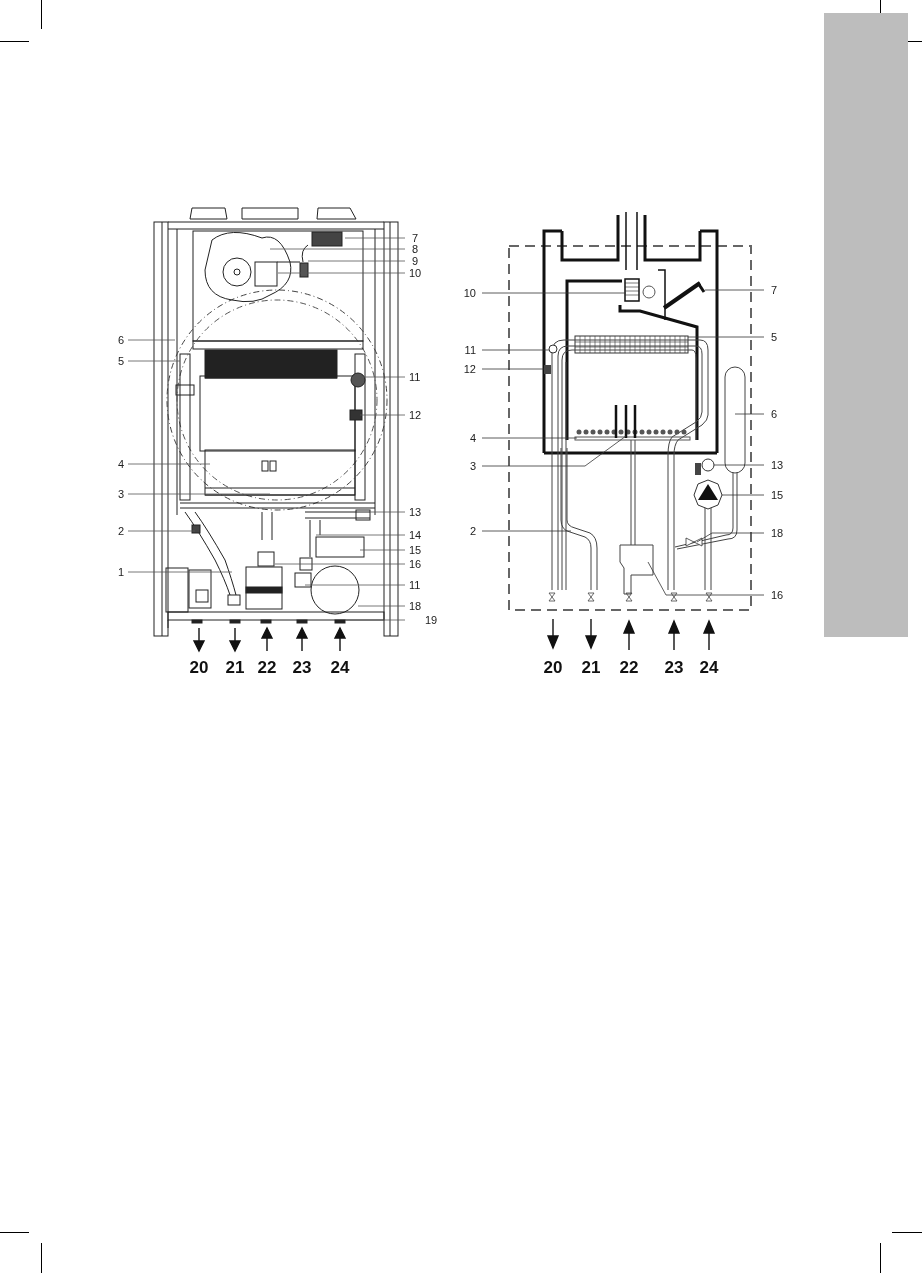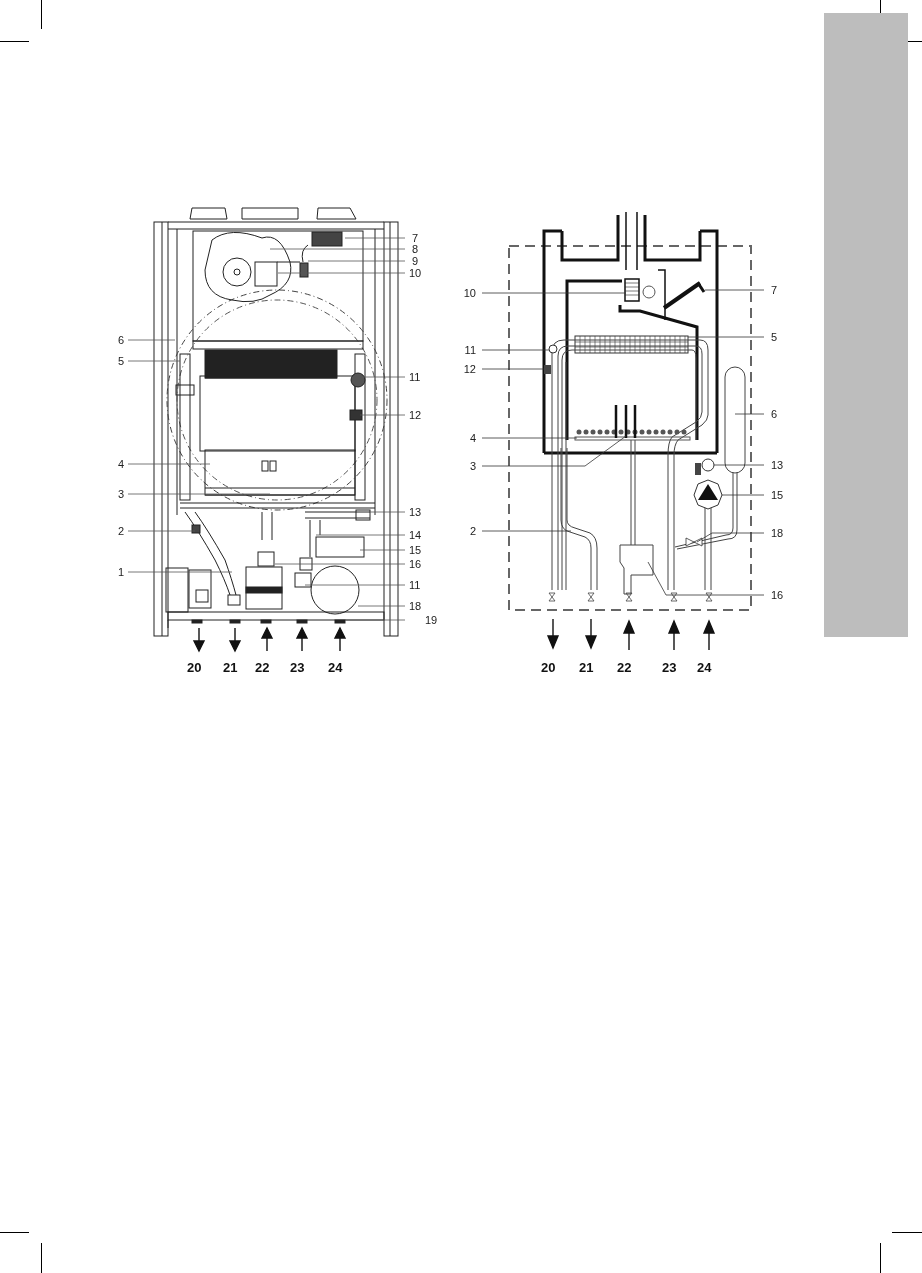--- a/index.html
+++ b/index.html
@@ -3,21 +3,21 @@
 <meta charset="utf-8">
 <style>
   html, body { margin: 0; padding: 0; background: #ffffff; }
   body { width: 922px; height: 1273px; position: relative; overflow: hidden;
          font-family: "Liberation Sans", sans-serif; color: #1a1a1a; }
   .crop { position: absolute; background: #000; }
   .side-tab { position: absolute; left: 824px; top: 13px; width: 84px; height: 624px; background: #bdbdbd; }
   .label { position: absolute; font-size: 11px; line-height: 11px; color: #222; white-space: nowrap; }
   .label.r { text-align: left; }
   .label.l { text-align: right; width: 16px; }
-  .flow { position: absolute; font-size: 13px; font-weight: bold; color: #111; line-height: 11px; text-align: left; width: 24px; }
+  .flow { position: absolute; font-size: 17px; font-weight: bold; color: #111; line-height: 11px; text-align: center; width: 24px; }
   svg { position: absolute; left: 0; top: 0; }
 </style>
 </head>
 <body>
 
 <div class="crop" style="left:41px;top:0;width:1px;height:29px;"></div>
 <div class="crop" style="left:0;top:41px;width:29px;height:1px;"></div>
 <div class="crop" style="left:880px;top:0;width:1px;height:29px;"></div>
 <div class="crop" style="left:892px;top:41px;width:30px;height:1px;"></div>
 <div class="crop" style="left:0;top:1232px;width:29px;height:1px;"></div>

